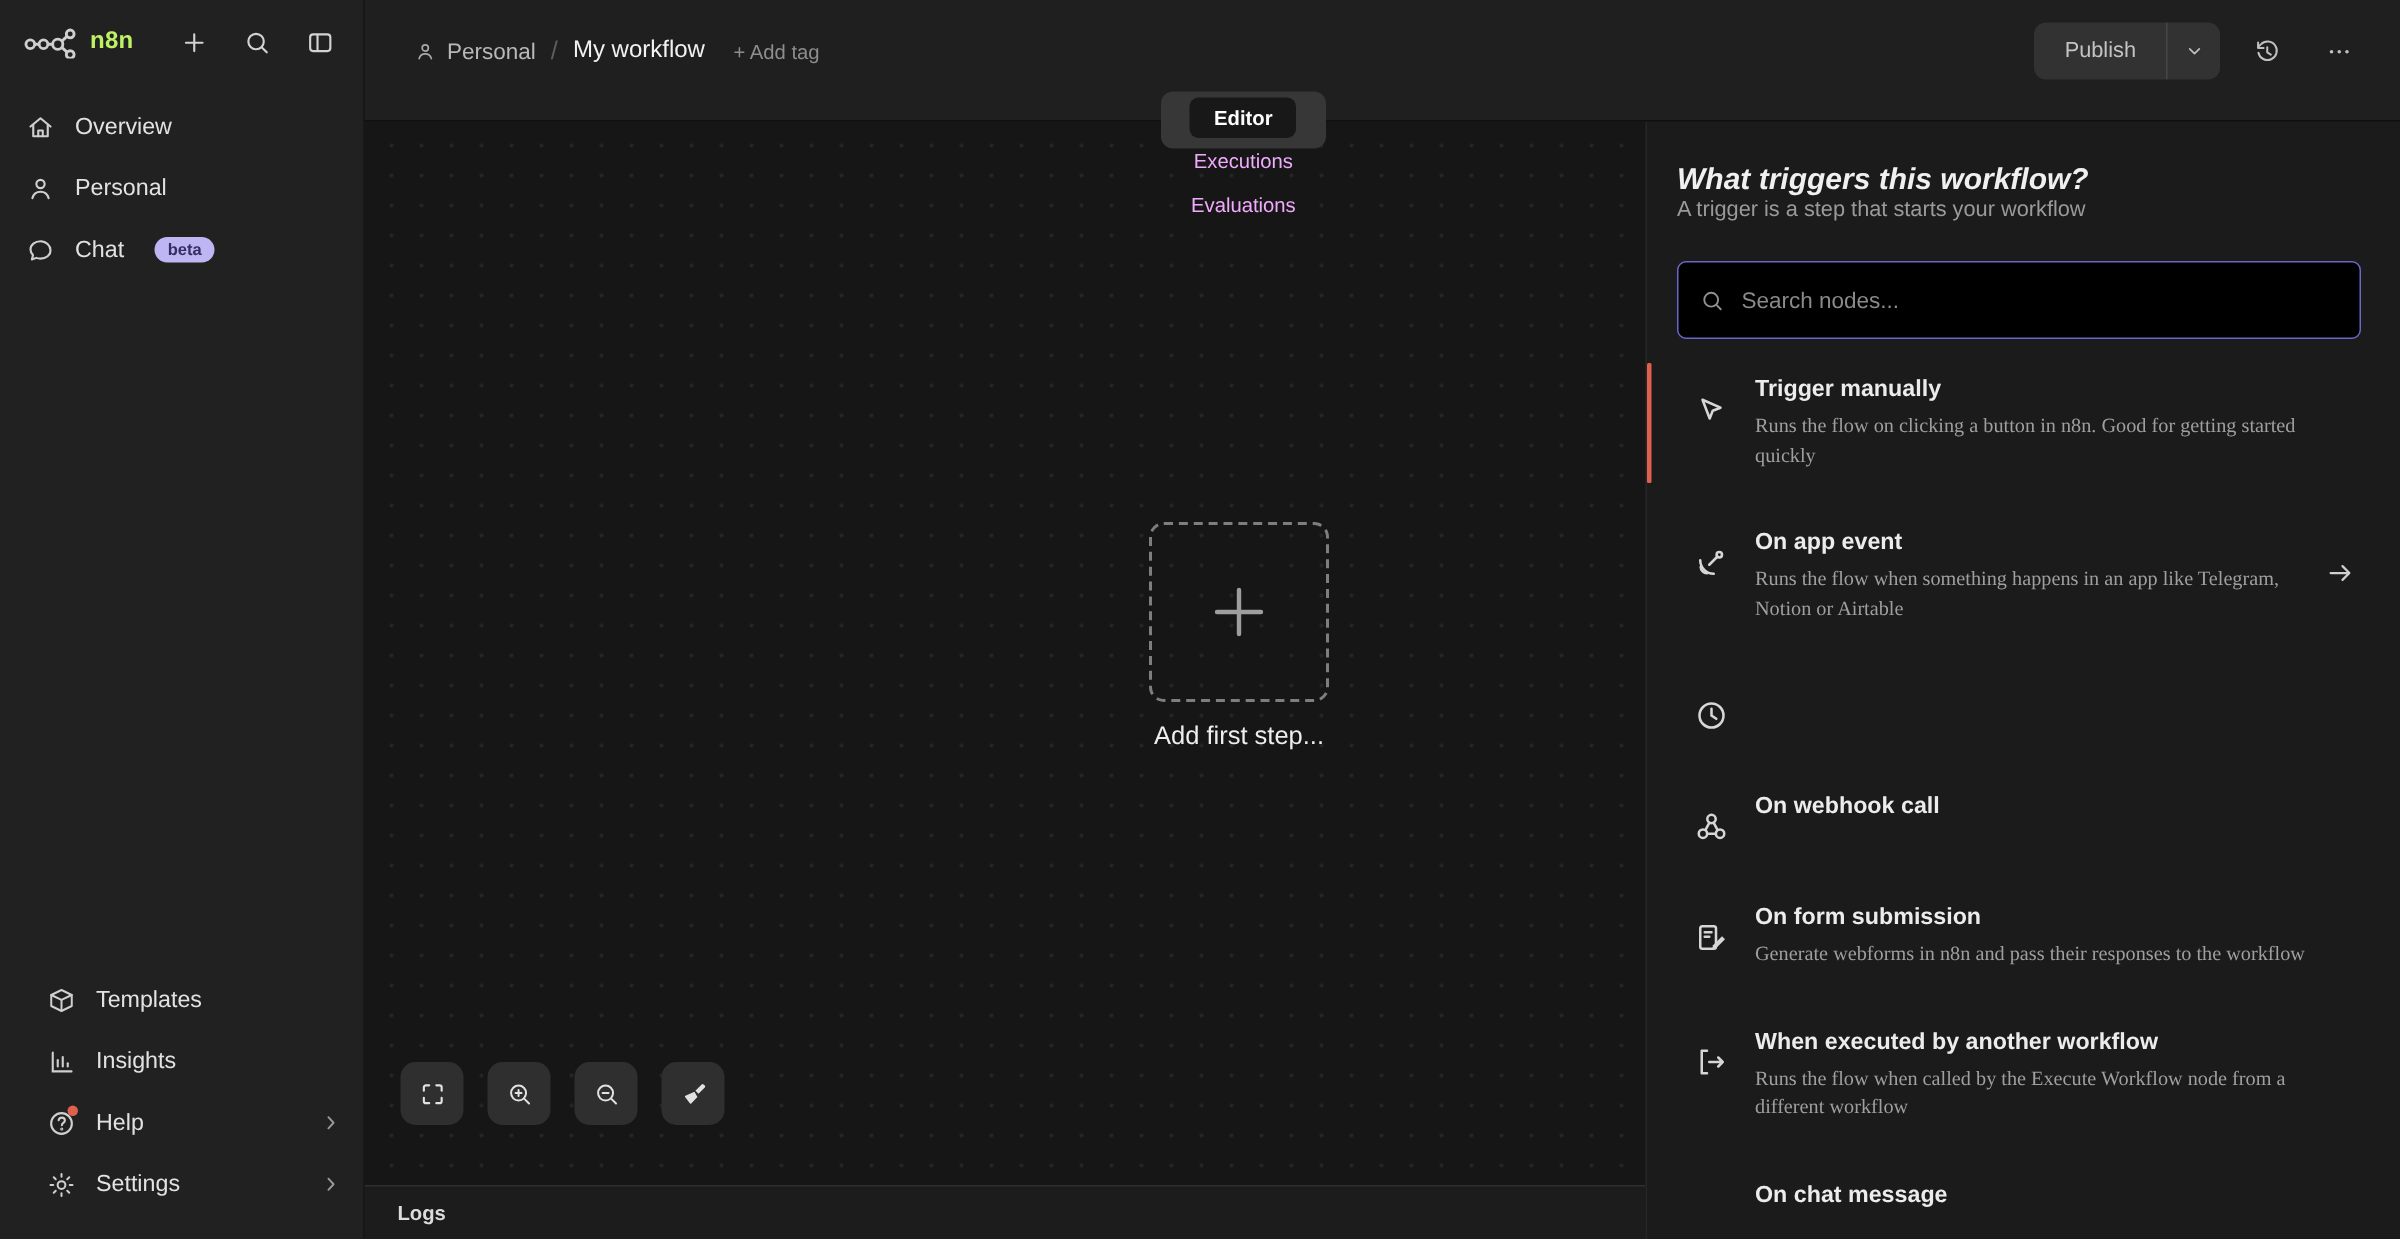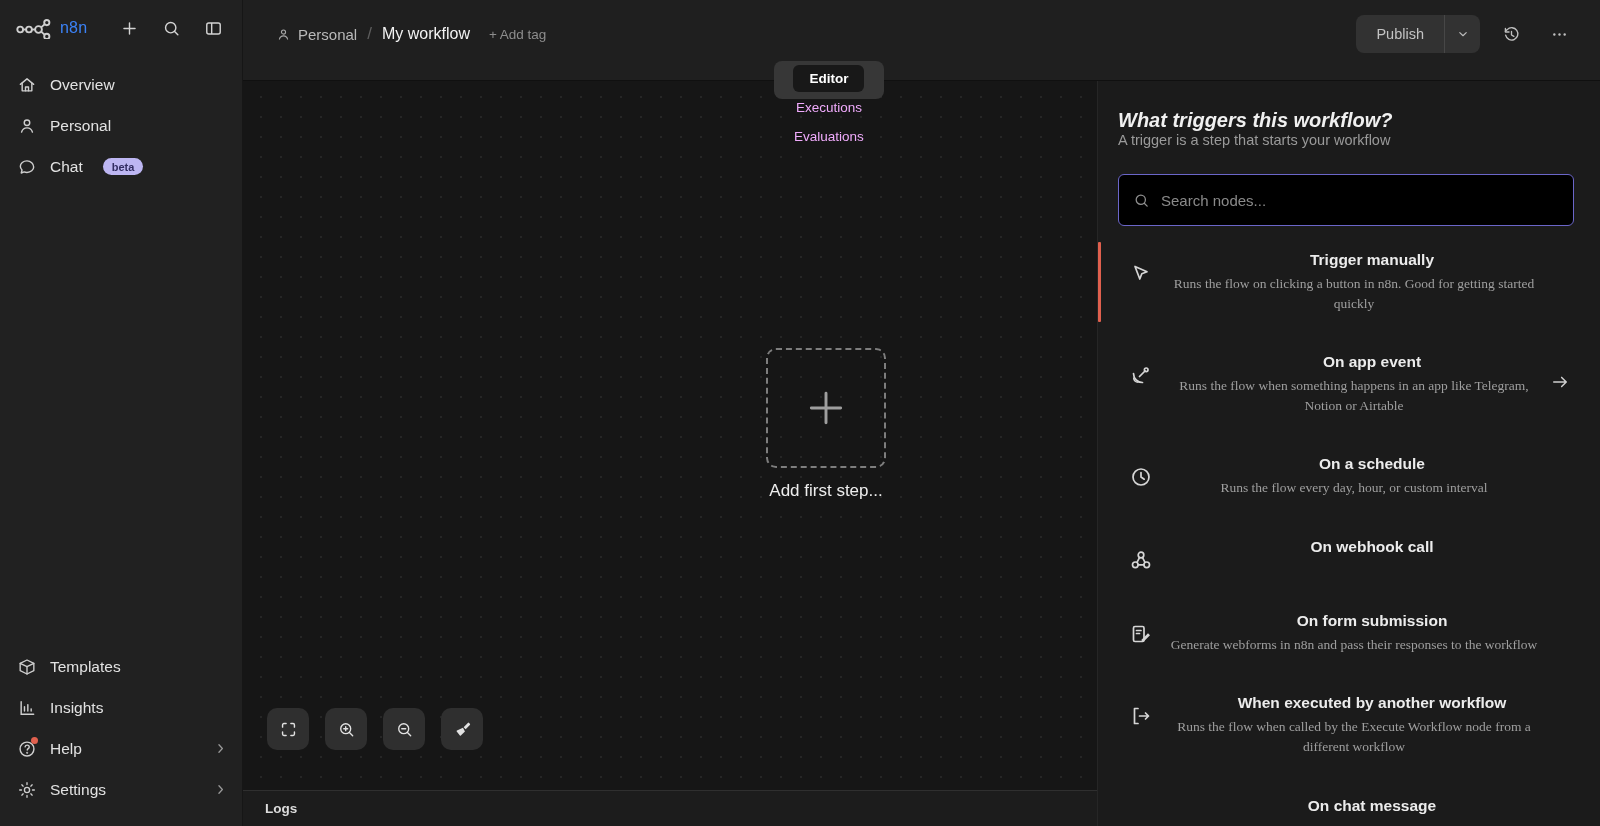--- a/index.html
+++ b/index.html
@@ -7,32 +7,32 @@
     font-family:"Liberation Sans","DejaVu Sans",sans-serif; color:#e6e6e6; }
   body { position:relative; }
   svg { display:block; }
   .ico { color:#cfcfcf; }
 
   
   .sidebar { position:absolute; left:0; top:0; width:243px; height:826px;
     background:#212121; border-right:1px solid #161616; display:flex; flex-direction:column; z-index:6; }
   .sb-header { height:56px; display:flex; align-items:center; padding:0 14px 0 16px; }
   .brand { display:flex; align-items:center; gap:8px; cursor:pointer; }
-  .brand-name { font-size:16px; font-weight:400; color:#3b82f6; letter-spacing:.2px; }
+  .brand-name { font-size:16px; font-weight:700; color:#bef264; letter-spacing:.2px; }
   .sb-header-actions { margin-left:auto; display:flex; align-items:center; gap:12px; }
   .hbtn { width:30px; height:30px; display:flex; align-items:center; justify-content:center;
     border-radius:6px; cursor:pointer; color:#d3d3d3; }
   .nav { margin-top:8px; display:flex; flex-direction:column; }
   .nav-item { height:41px; display:flex; align-items:center; gap:13px; padding:0 14px 0 17px;
     font-size:15.5px; color:#e2e2e2; cursor:pointer; position:relative; }
   .nav-item .chev { margin-left:auto; color:#9a9a9a; }
   .badge { background:var(--badge-bg,#bdb6f2); color:var(--badge-text,#332e63);
     font-size:11px; font-weight:700; padding:2.5px 9px; border-radius:10px; margin-left:7px; }
   .sb-spacer { flex:1; }
-  .nav.bottom { margin-bottom:16px; }
+  .nav.bottom { margin-bottom:16px;margin-left:14px; }
   .help-dot { position:absolute; left:31px; top:9px; width:7px; height:7px; border-radius:50%;
     background:var(--accent,#e0604e); }
 
   
   .topbar { position:absolute; left:243px; top:0; right:0; height:81px; background:#1f1f1f;
     border-bottom:1px solid #101010; display:flex; align-items:flex-start; z-index:4; }
   .tb-inner { width:100%; height:56px; display:flex; align-items:center; padding:12px 24px 0 33px; }
   .crumbs { display:flex; align-items:center; gap:10px; font-size:15px; }
   .crumb-proj { display:flex; align-items:center; gap:7px; color:#b9b9b9; cursor:pointer; }
   .crumb-sep { color:#5e5e5e; font-size:17px; }
@@ -75,21 +75,21 @@
     border-left:1px solid #262626; padding:18px 26px 0 20px; overflow:hidden; z-index:3; }
   .panel-title { font-size:20px; font-weight:700; color:#f0f0f0; margin-top:10px;font-style:italic; }
   .panel-sub { font-size:14.5px; color:#9a9a9a; margin-top:0; }
   .search-box { margin-top:26px; height:52px; border:1px solid var(--search-border,#6b66c9);
     border-radius:6px; display:flex; align-items:center; padding:16px 14px; gap:11px; background:#000000; }
   .search-box input { flex:1; background:transparent; border:none; outline:none; color:#e4e4e4;
     font-size:15px; font-family:inherit; }
   .search-box input::placeholder { color:#8a8a8a; }
   .trigger-list { margin-top:14px; }
   .trigger-item { position:relative; display:flex; gap:16px; padding:11px 0 11px 10px;
-    margin-bottom:18px; cursor:pointer;text-align:center; }
+    margin-bottom:18px; cursor:pointer; }
   .trigger-item .accent-bar { position:absolute; left:-20px; top:2px; bottom:2px; width:3px;
     background:var(--accent,#e0604e); border-radius:1px; }
   .t-icon { width:26px; flex:0 0 26px; display:flex; align-items:flex-start; justify-content:center;
     padding-top:10px; color:#d6d6d6; }
   .t-text { flex:1; }
   .t-title { font-size:15.5px; font-weight:700; color:#ececec; margin-bottom:5px; }
   .t-desc { font-size:13.5px; color:#9f9f9f; line-height:1.45; max-width:368px;font-family:Liberation Serif, serif; }
   .t-arrow { position:absolute; right:4px; top:30px; color:#d0d0d0; }
 </style>
 </head>
@@ -340,24 +340,20 @@
       </span>
     </div>
 
     <div class="trigger-item">
       <span class="t-icon">
         <svg width="24" height="24" viewBox="0 0 24 24" fill="none" stroke="currentColor" stroke-width="1.7" stroke-linecap="round">
           <circle cx="12" cy="12" r="8"></circle>
             <path d="M12 7.5V12l3.2 2.2"></path>
           </svg>
       </span>
-      <span class="t-text">
-        <div class="t-title">On a schedule</div>
-        <div class="t-desc">Runs the flow every day, hour, or custom interval</div>
-      </span>
     </div>
 
     <div class="trigger-item">
       <span class="t-icon">
         <svg width="24" height="24" viewBox="0 0 24 24" fill="none" stroke="currentColor" stroke-width="1.7" stroke-linecap="round">
           <circle cx="12" cy="7" r="2.8"></circle>
             <circle cx="6.3" cy="16.8" r="2.8"></circle>
             <circle cx="17.7" cy="16.8" r="2.8"></circle>
           <path d="M10.6 9.4 8 14.3"></path>
             <path d="M13.4 9.4l2.6 4.9"></path>

